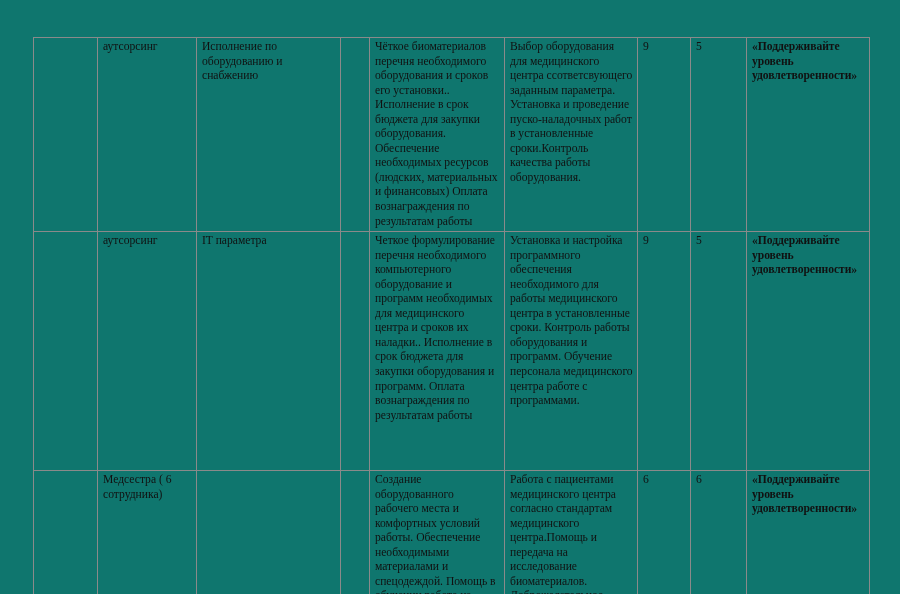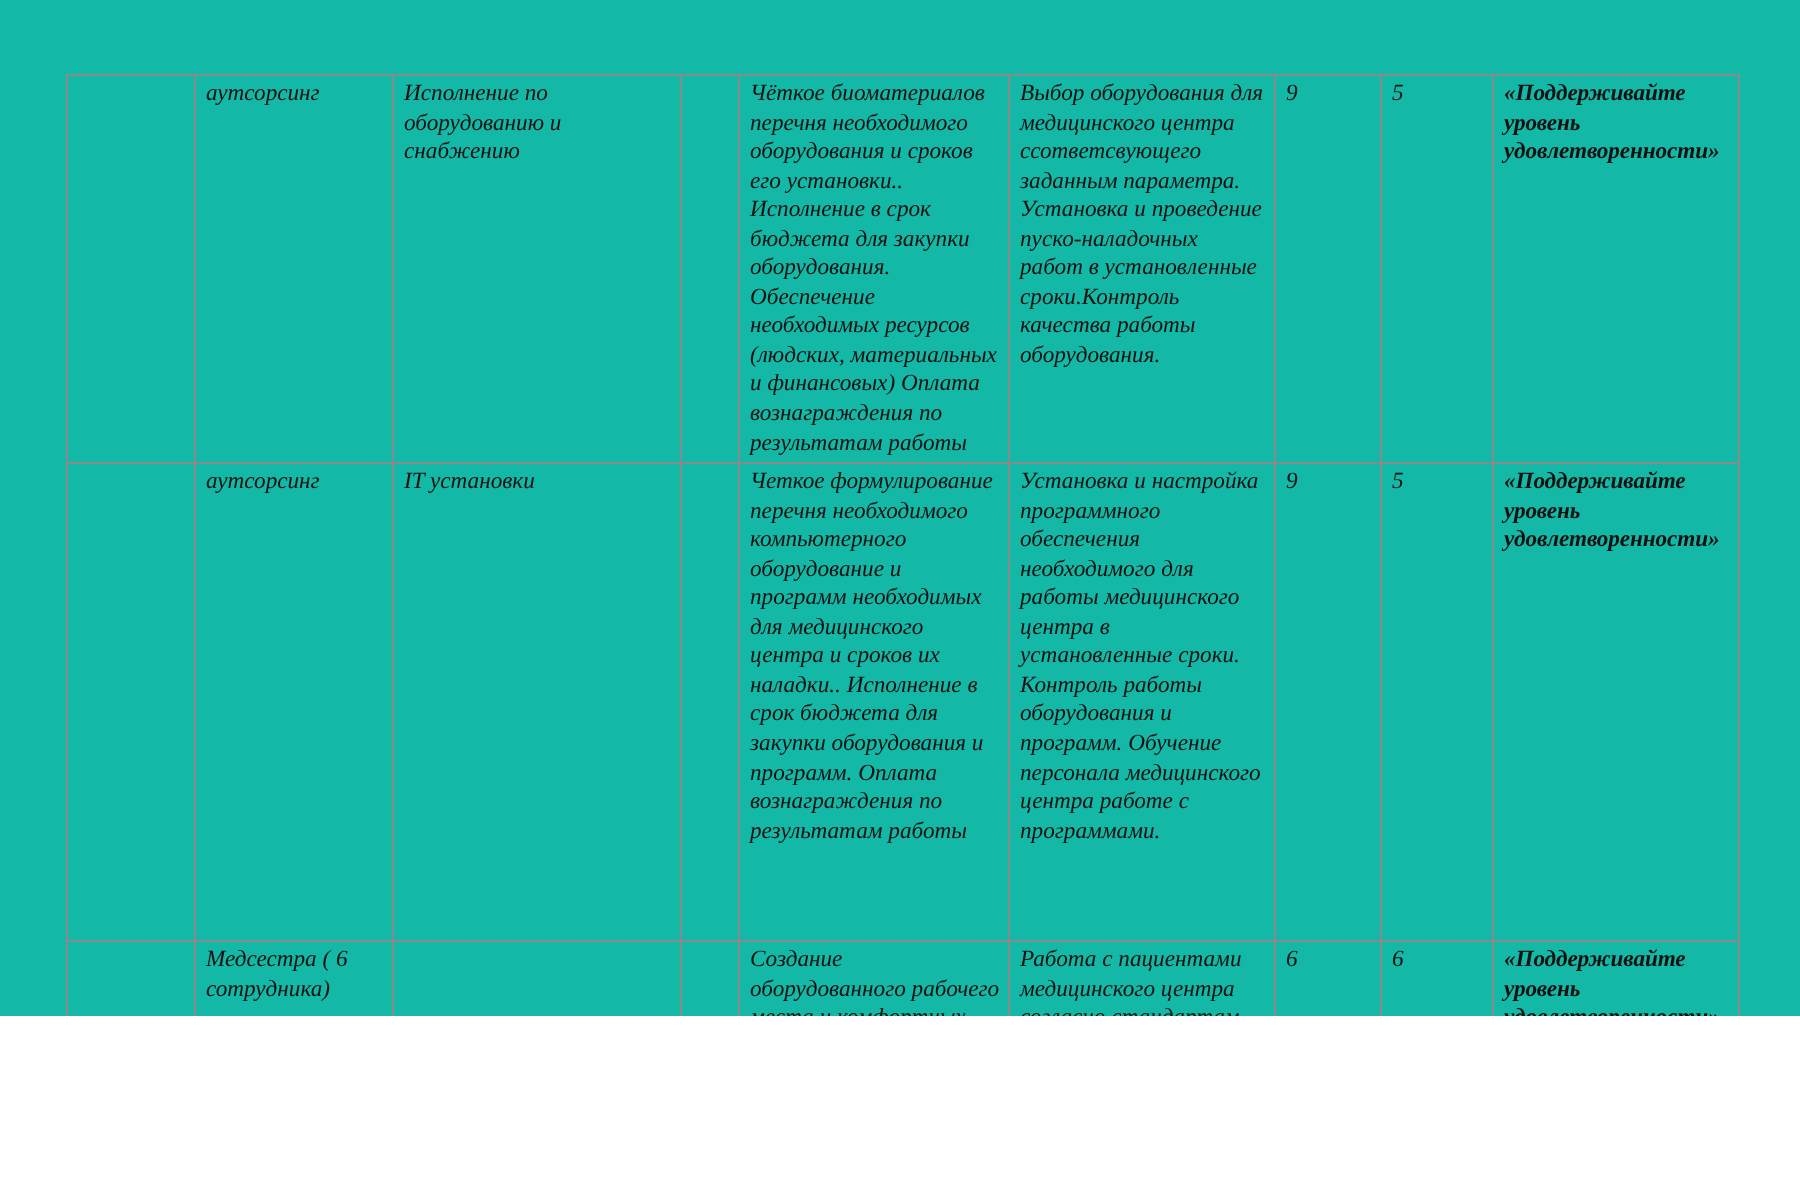--- a/index.html
+++ b/index.html
@@ -11,24 +11,23 @@
     width: 900px;
     height: 600px;
     overflow: hidden;
     font-family: "Liberation Serif", "DejaVu Serif", serif;
     color: #0a0a0a;
     -webkit-font-smoothing: antialiased;
   }
   .page {
     position: relative;
     width: 900px;
-    height: 508px;
-    background: #14b8a6;
+    height: 594px;
+    background: #0f766e;
     overflow: hidden;
-    font-style: italic;
   }
   .doc-table {
     position: absolute;
     left: 33px;
     top: 37px;
     width: 836px;
     border-collapse: collapse;
     table-layout: fixed;
   }
   .doc-table td {
@@ -109,21 +108,21 @@
           </td>
       </tr>
       <tr class="r2">
         <td class="c1">
             <span class="cellbox"></span>
           </td>
         <td class="c2">
             <span class="cellbox">аутсорсинг</span>
           </td>
         <td class="c3">
-            <span class="cellbox">IT установки</span>
+            <span class="cellbox">IT параметра</span>
           </td>
         <td class="c4">
             <span class="cellbox"></span>
           </td>
         <td class="c5">
             <span class="cellbox">Четкое формулирование перечня необходимого компьютерного оборудование и программ необходимых для медицинского центра и сроков их наладки.. Исполнение в срок бюджета для закупки оборудования и программ. Оплата вознаграждения по результатам работы</span>
           </td>
         <td class="c6">
             <span class="cellbox">Установка и настройка программного обеспечения необходимого для работы медицинского центра в установленные сроки. Контроль работы оборудования и программ. Обучение персонала медицинского центра работе с программами.</span>
           </td>

